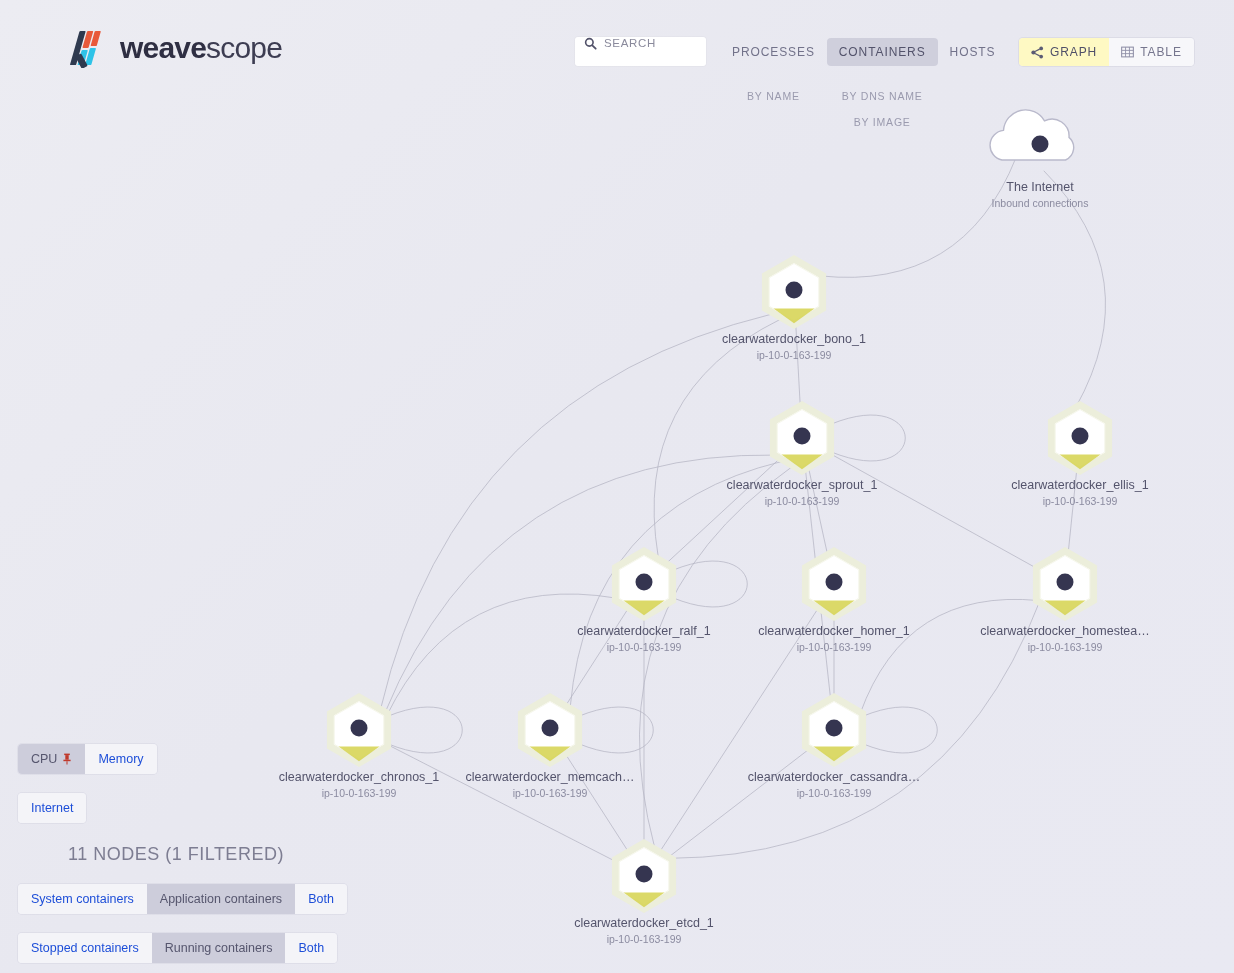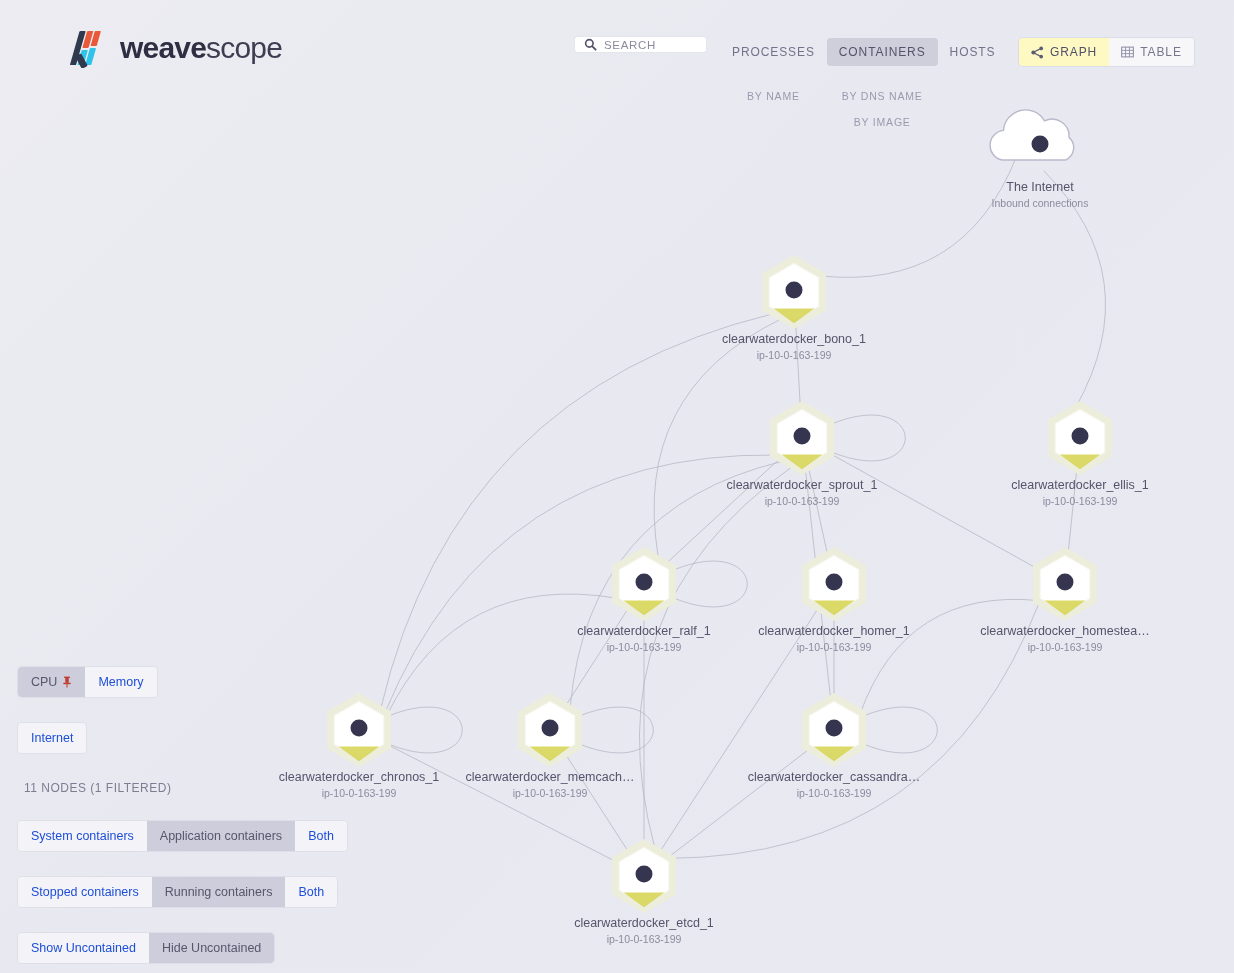--- a/index.html
+++ b/index.html
@@ -43,25 +43,25 @@
     color: #2f2f43;
     line-height: 1;
     white-space: nowrap;
   }
   .logo-text .b { font-weight: bold; }
   .logo-text .l { font-weight: normal; color: #3d3d52; }
 
   .search-box {
     position: absolute;
     left: 575px; top: 37px;
-    width: 131px; height: 15px;
+    width: 131px; height: 29px;
     background: #ffffff;
     border-radius: 3px;
     display: flex;
-    align-items: center;
+    align-items: flex-start;
     padding: 0 9px;
     gap: 7px;
     box-shadow: 0 0 0 1px rgba(0,0,0,0.02);
   }
   .search-icon { flex: 0 0 auto; display:block; }
   .search-input {
     border: none;
     outline: none;
     background: transparent;
     font-family: "Liberation Sans", sans-serif;
@@ -128,21 +128,21 @@
   .view-btn.selected { background: #fef9c3; color: #4f4f68; }
 
   
   .controls {
     position: absolute;
     left: 18px;
     bottom: 10px;
     display: flex;
     flex-direction: column;
     align-items: flex-start;
-    gap: 26px;
+    gap: 19px;
   }
   .btn-group {
     display: flex;
     border-radius: 4px;
     overflow: hidden;
     background: #f2f2f7;
     box-shadow: 0 0 0 1px rgba(120,120,150,0.09);
   }
   .btn-group .gbtn {
     font-size: 12.5px;
@@ -154,24 +154,25 @@
     display: flex;
     align-items: center;
     gap: 5px;
   }
   .btn-group .gbtn.selected {
     background: #cdcddb;
     color: #56566e;
   }
   .pin-icon { display:block; }
   .node-count {
-    font-size: 12px;
+    font-size: 18px;
     letter-spacing: 0.5px;
     color: #7d7d92;
     padding: 2px 2px 0 6px;
+    margin-left: 44px;
   }
 </style>
 </head>
 <body>
 
 <div id="app">
 
   <svg id="graph-canvas" viewBox="0 0 1234 973" xmlns="http://www.w3.org/2000/svg">
     <g id="edges-layer">
         <path d="M 1016.0505386014072 157.50597458695256 Q 962.983006860639 290.52289421855613 820.5154751198706 275.9398138501597" fill="none" stroke="#b5b5c4" stroke-width="0.9" stroke-opacity="0.85"></path>
@@ -396,23 +397,15 @@
         <div class="gbtn">
           <span>Stopped containers</span>
         </div>
         <div class="gbtn selected">
           <span>Running containers</span>
         </div>
         <div class="gbtn">
           <span>Both</span>
         </div>
       </div>
-    <div class="btn-group" id="filter-group-2">
-        <div class="gbtn">
-          <span>Show Uncontained</span>
-        </div>
-        <div class="gbtn selected">
-          <span>Hide Uncontained</span>
-        </div>
-      </div>
   </div>
 
 </div>
 
 </body></html>

